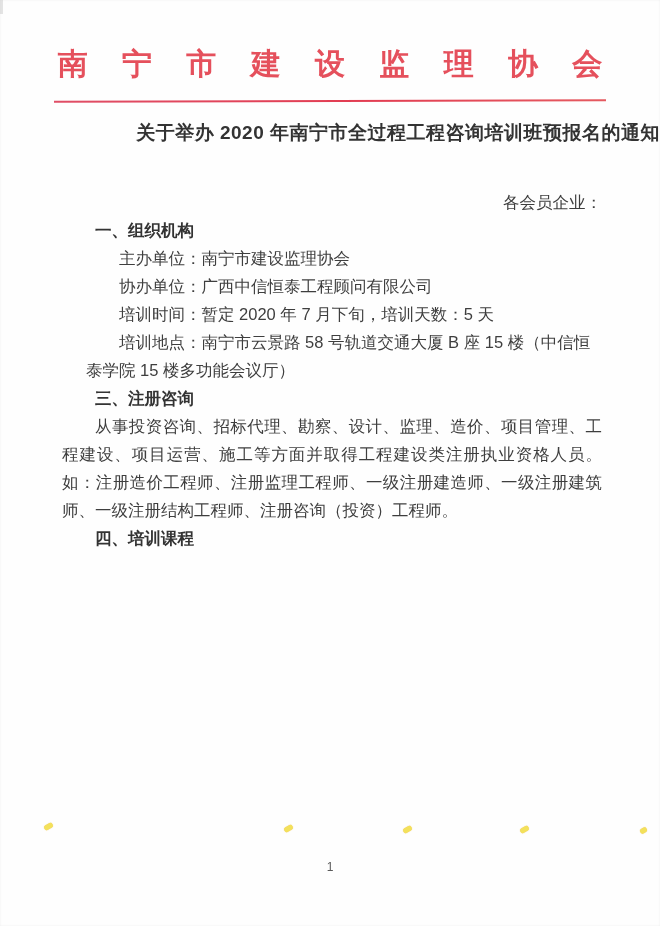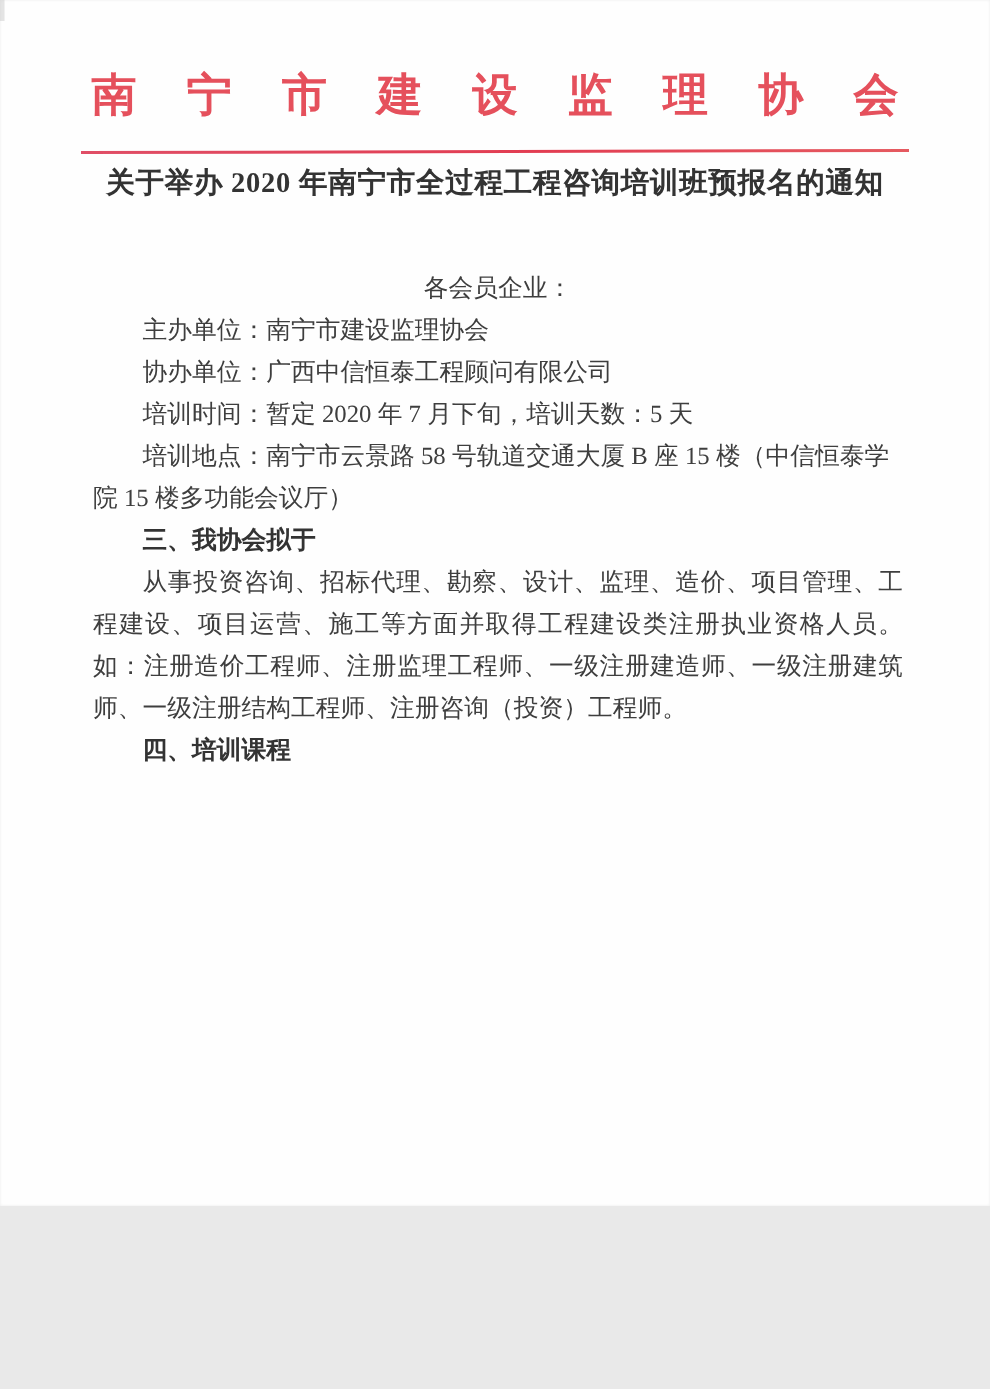--- a/index.html
+++ b/index.html
@@ -1,22 +1,22 @@
 <!DOCTYPE html>
 <html><head>
 <meta charset="utf-8">
 <style>
   html,body { margin:0; padding:0; background:#e9e9e9; }
   .page {
     position:relative;
-    width:660px; height:804px;
+    width:660px; height:926px;
     margin:0 auto;
     background:#fefefe;
     overflow:hidden;
-    font-family:Liberation Serif, serif;
+    font-family:Liberation Sans, sans-serif;
     box-shadow:inset 0 0 2px rgba(0,0,0,.08);
   }
   .edge-smudge {
     position:absolute; left:0; top:0; width:3px; height:14px;
     background:#c9c9c9; opacity:.5;
   }
   .header { padding-top:44px; text-align:center; }
   .org-title {
     font-size:30px; line-height:40px; font-weight:bold;
     color:#e5505c; letter-spacing:13px; text-indent:13px;
@@ -25,32 +25,32 @@
   .doc-number {
     margin-top:12px; font-size:15px; line-height:21px;
     color:#3f3f3f; letter-spacing:2px;
   }
   .header-rule {
     margin:16px auto 0 auto; width:552px; height:2px;
     background:linear-gradient(to right,#e04e66,#e23d52 55%,#e55a60);
     transform:rotate(-0.15deg);
   }
   .doc-title {
-    margin-top:7px; text-align:center;
+    margin-top:17px; text-align:right;
     font-size:19px; line-height:27px; font-weight:bold;
     color:#333; letter-spacing:.5px;
   }
   .body {
     margin:42px 58px 0 62px;
     font-size:16.5px; line-height:28px;
     color:#3e3e3e;
   }
-  .salutation { text-align:center; }
+  .salutation { text-align:right; }
   .block-para { text-indent:2em; text-align:justify; }
-  .block-line { text-indent:2em; }
+  .block-line { text-indent:2em;margin-left:24px; }
   .block-heading { text-indent:2em; font-weight:bold; color:#333; }
   .page-number {
     position:absolute; left:0; right:0; top:860px;
     text-align:center; font-size:12px; color:#5a5a5a;
   }
   .speck {
     position:absolute; width:9px; height:5px;
     background:#f2dc3f; border-radius:2px;
     transform:rotate(-28deg); opacity:.85;
     box-shadow:0 0 1px #e8b43c;
@@ -71,27 +71,28 @@
     <div class="org-title">南 宁 市 建 设 监 理 协 会</div>
     <div class="header-rule"></div>
   </div>
 
   <div class="doc-title">关于举办 2020 年南宁市全过程工程咨询培训班预报名的通知</div>
 
   <div class="body">
     <div class="salutation">各会员企业：</div>
 
 
+    <div class="block-heading">一、组织机构</div>
     <div class="block-line">主办单位：南宁市建设监理协会</div>
     <div class="block-line">协办单位：广西中信恒泰工程顾问有限公司</div>
 
     <div class="block-line">培训时间：暂定 2020 年 7 月下旬，培训天数：5 天</div>
     <div class="block-line">培训地点：南宁市云景路 58 号轨道交通大厦 B 座 15 楼（中信恒泰学院 15 楼多功能会议厅）</div>
 
-    <div class="block-heading">三、我协会拟于</div>
+    <div class="block-heading">三、注册咨询</div>
     <div class="block-para">从事投资咨询、招标代理、勘察、设计、监理、造价、项目管理、工程建设、项目运营、施工等方面并取得工程建设类注册执业资格人员。如：注册造价工程师、注册监理工程师、一级注册建造师、一级注册建筑师、一级注册结构工程师、注册咨询（投资）工程师。</div>
 
     <div class="block-heading">四、培训课程</div>
   </div>
 
   <div class="speck s1"></div>
   <div class="speck s2"></div>
   <div class="speck s3"></div>
   <div class="speck s4"></div>
   <div class="speck s5"></div>

